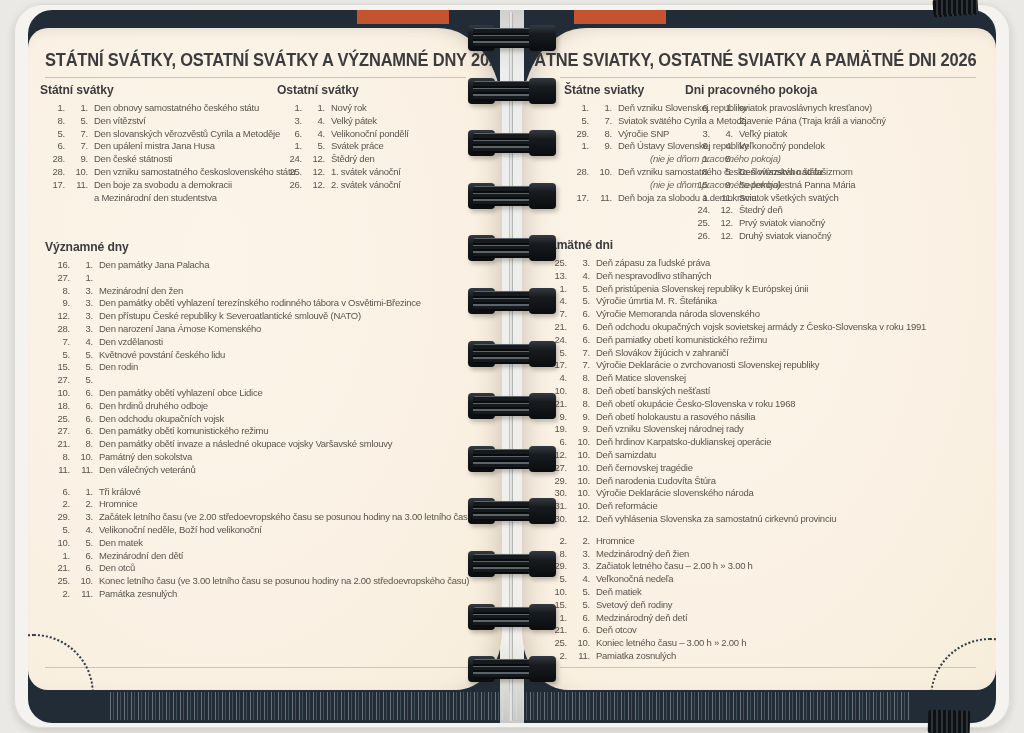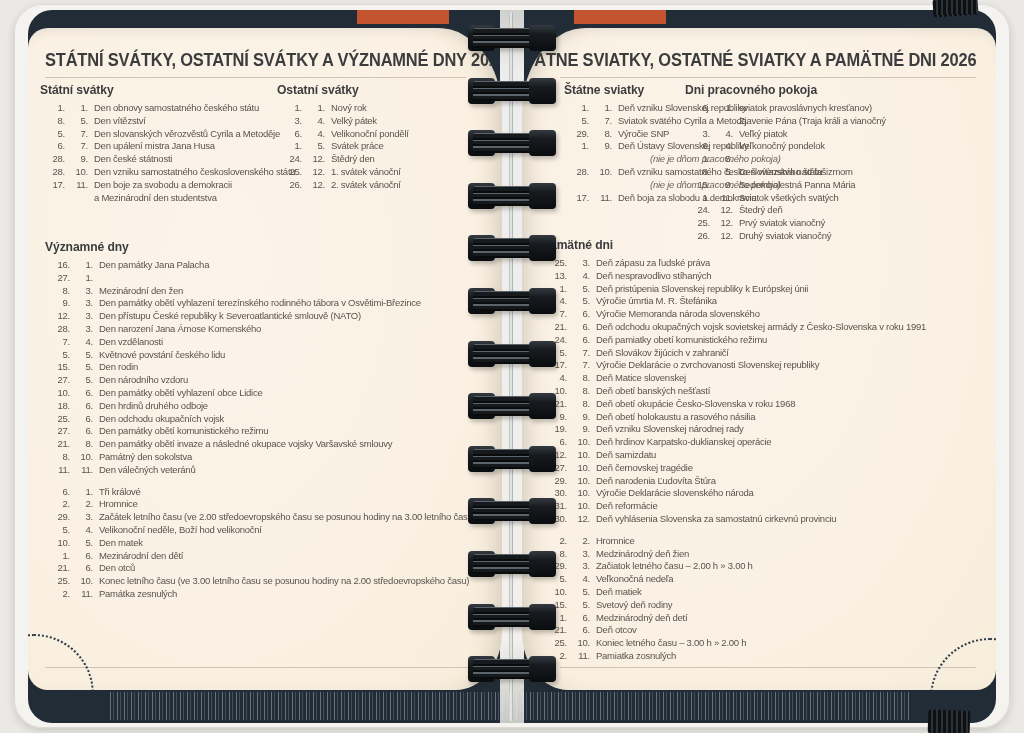--- a/index.html
+++ b/index.html
@@ -290,23 +290,20 @@
     <span class="num day">15.</span>
     <span class="num month">5.</span>
     <span class="txt">
               <div>Den rodin</div>
             </span>
   </div>
 
   <div class="row">
     <span class="num day">27.</span>
     <span class="num month">5.</span>
-    <span class="txt">
-              <div>Den národního vzdoru</div>
-            </span>
   </div>
 
   <div class="row">
     <span class="num day">10.</span>
     <span class="num month">6.</span>
     <span class="txt">
               <div>Den památky obětí vyhlazení obce Lidice</div>
             </span>
   </div>
 

